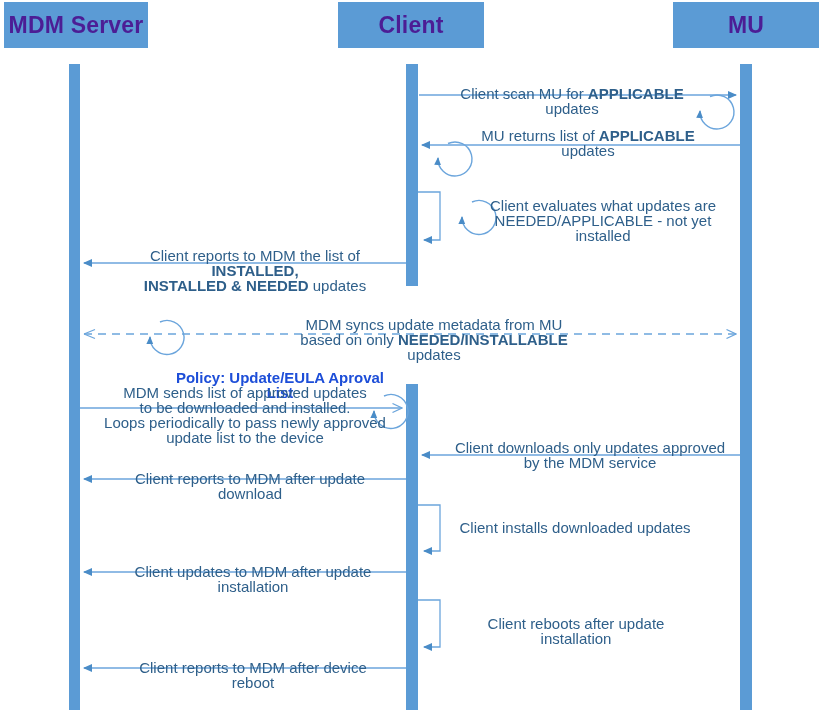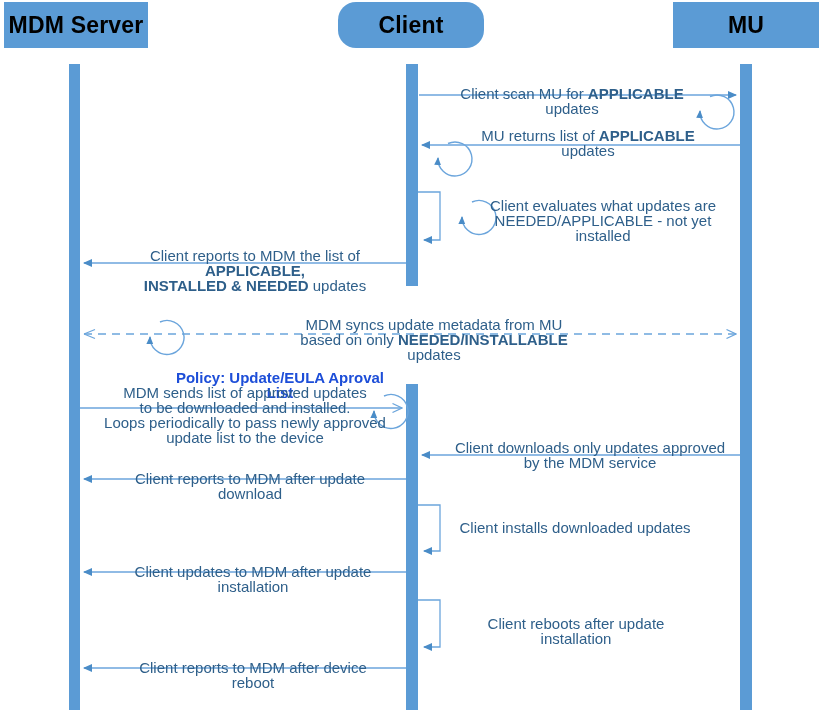--- a/index.html
+++ b/index.html
@@ -10,21 +10,21 @@
     overflow:hidden;
     position:relative;
   }
   #stage{position:absolute;left:0;top:0;width:819px;height:715px;}
   svg#diagram{position:absolute;left:0;top:0;width:819px;height:715px;}
 
   .hdr-box{
     position:absolute;
     background:#5B9BD5;
     display:flex;align-items:center;justify-content:center;
-    color:#000000;
+    color:#4c1d95;
     font-size:23px;
     font-weight:600;
     letter-spacing:.2px;
     line-height:1;
   }
   .msg{
     position:absolute;
     color:#2E5F8A;
     font-size:15px;
     line-height:15px;
@@ -115,35 +115,35 @@
 
     <g>
       <line x1="406" y1="668" x2="84" y2="668" stroke="#6BA5DC" stroke-width="1.3" marker-end="url(#ah)"></line>
     </g>
   </svg>
 
   <div class="hdr-box" style="left:4px;top:2px;width:144px;height:46px;">
     <span>MDM Server</span>
   </div>
 
-  <div class="hdr-box" style="left:338px;top:2px;width:146px;height:46px;border-radius:18px;">
+  <div class="hdr-box" style="left:338px;top:2px;width:146px;height:46px;">
     <span>Client</span>
   </div>
 
   <div class="hdr-box" style="left:673px;top:2px;width:146px;height:46px;">
     <span>MU</span>
   </div>
 
   <div class="msg" style="left:452px;top:86px;width:240px;">Client scan MU for <b>APPLICABLE</b> updates</div>
 
   <div class="msg" style="left:478px;top:128px;width:220px;">MU returns list of <b>APPLICABLE</b><br>updates</div>
 
   <div class="msg" style="left:478px;top:198px;width:250px;">Client evaluates what updates are<br>NEEDED/APPLICABLE - not yet installed</div>
 
-  <div class="msg" style="left:105px;top:248px;width:300px;">Client reports to MDM the list of <b>APPLICABLE,</b><br><b>INSTALLED &amp; NEEDED</b> updates</div>
+  <div class="msg" style="left:105px;top:248px;width:300px;">Client reports to MDM the list of <b>INSTALLED,</b><br><b>INSTALLED &amp; NEEDED</b> updates</div>
 
   <div class="msg" style="left:289px;top:317px;width:290px;">MDM syncs update metadata from MU<br>based on only <b>NEEDED/INSTALLABLE</b> updates</div>
 
   <div class="msg policy-line" style="left:170px;top:370px;width:220px;">Policy: Update/EULA Aproval List</div>
 
   <div class="msg" style="left:100px;top:385px;width:290px;">MDM sends list of approved updates<br>to be downloaded and installed.<br>Loops periodically to pass newly approved<br>update list to the device</div>
 
   <div class="msg" style="left:110px;top:471px;width:280px;">Client reports to MDM after update download</div>
 
   <div class="msg" style="left:450px;top:440px;width:280px;">Client downloads only updates approved<br>by the MDM service</div>

